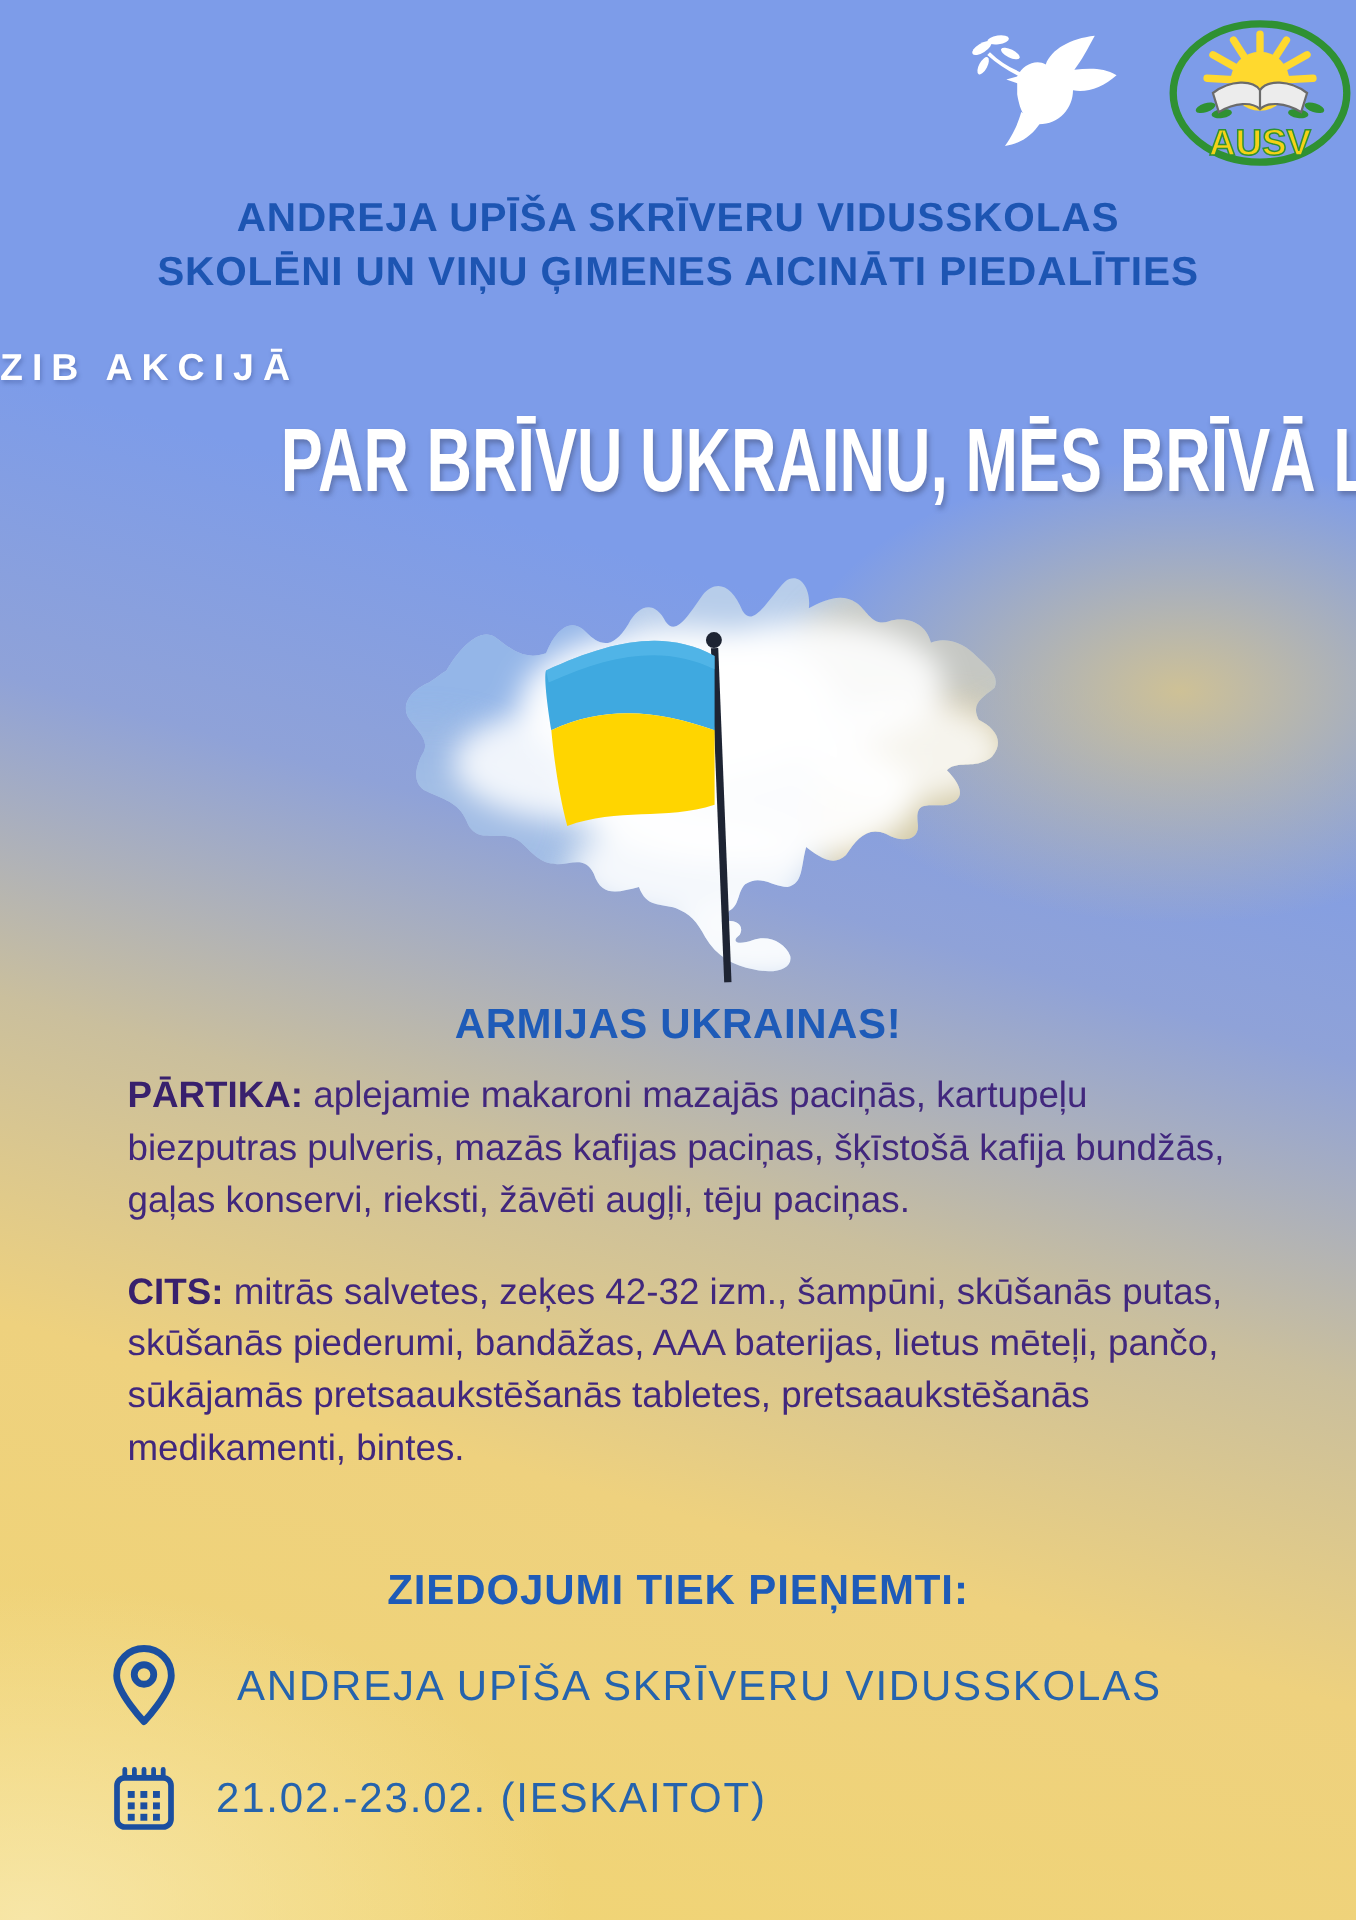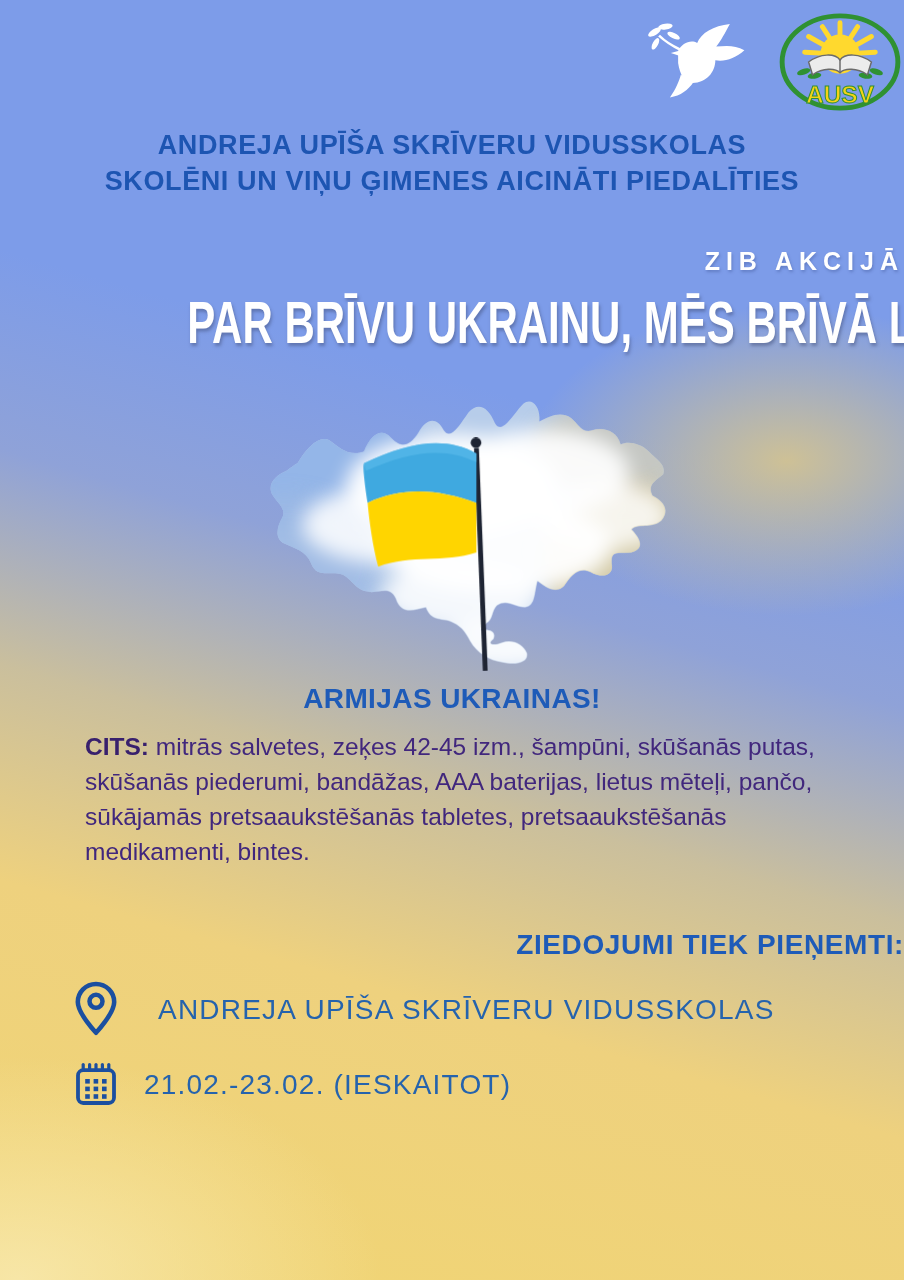--- a/index.html
+++ b/index.html
@@ -10,41 +10,41 @@
       radial-gradient(ellipse 420px 250px at 87% 36%, rgba(233,205,122,0.75) 0%, rgba(233,205,122,0) 62%),
       radial-gradient(ellipse 520px 320px at 2% 100%, rgba(248,233,176,0.85) 0%, rgba(248,233,176,0) 70%),
       linear-gradient(196deg, #7d9ce9 0%, #7d9ce9 33%, #8fa2d8 46%, #cabf9d 60%, #eed17e 74%, #f1d573 100%);
   }
   .logos{display:flex;justify-content:flex-end;align-items:center;gap:18px;padding-top:12px;height:100px;}
   .header-lines{
     margin-top:16px;text-align:center;color:#1d55b2;font-weight:bold;
     font-size:27px;line-height:1.32;letter-spacing:0.6px;
   }
   .kicker{
-    margin-top:48px;text-align:right;color:#ffffff;font-weight:bold;
+    margin-top:32px;text-align:left;color:#ffffff;font-weight:bold;
     font-size:25px;letter-spacing:6px;text-shadow:1px 2px 3px rgba(50,70,130,0.35);
   }
   .big-title{margin-top:12px;text-align:center;white-space:nowrap;}
   .big-title span{
     display:inline-block;transform:scaleX(0.70);transform-origin:50% 50%;
     color:#ffffff;font-weight:bold;font-size:60px;letter-spacing:0px;
     text-shadow:2px 3px 4px rgba(60,70,110,0.45);
   }
   .map-wrap{margin-top:22px;text-align:center;height:292px;}
   .donate-heading{
     margin-top:10px;text-align:center;color:#1e5bb8;font-weight:bold;
     font-size:28px;line-height:1.32;letter-spacing:0.4px;
   }
   .para{
     width:752px;margin:12px 0 0 85px;color:#41277d;font-size:24.5px;line-height:1.42;
   }
   .para + .para{margin-top:26px;}
   .para b{color:#38206d;}
   .accept-heading{
-    margin-top:60px;text-align:right;color:#1e5bb8;font-weight:bold;
+    margin-top:60px;text-align:center;color:#1e5bb8;font-weight:bold;
     font-size:28px;letter-spacing:0.6px;
   }
   .info{margin:18px 0 0 68px;}
   .info-row{display:flex;align-items:center;gap:34px;}
   .info-row + .info-row{margin-top:20px;gap:20px;}
   .info-icon{flex:0 0 56px;display:flex;justify-content:center;align-items:center;}
   .info-text{
     color:#2563ad;font-size:28px;letter-spacing:1.2px;line-height:1.3;font-weight:400;
   }
   svg{display:block;}
@@ -139,22 +139,23 @@
         <path d="M154,140 C196,120 238,126 277,140 L277,196 C240,208 204,198 166,212 C160,190 156,162 154,140 Z" fill="#ffd500"></path>
         <path d="M277,84 C240,64 200,72 150,95 L152,104 C200,82 240,76 277,94 Z" fill="#5cbceb" opacity="0.6"></path>
       </g>
     </svg>
   </div>
 
   <div class="donate-heading">
     <div>ARMIJAS UKRAINAS!</div>
   </div>
 
+  <p class="para"><b>PĀRTIKA:</b><span> aplejamie makaroni mazajās paciņās, kartupeļu biezputras pulveris, mazās kafijas paciņas, šķīstošā kafija bundžās, gaļas konservi, rieksti, žāvēti augļi, tēju paciņas.</span></p>
 
-  <p class="para"><b>CITS:</b><span> mitrās salvetes, zeķes 42-45 izm., šampūni, skūšanās putas, skūšanās piederumi, bandāžas, AAA baterijas, lietus mēteļi, pančo, sūkājamās pretsaaukstēšanās tabletes, pretsaaukstēšanās medikamenti, bintes.</span></p>
+  <p class="para"><b>CITS:</b><span> mitrās salvetes, zeķes 42-32 izm., šampūni, skūšanās putas, skūšanās piederumi, bandāžas, AAA baterijas, lietus mēteļi, pančo, sūkājamās pretsaaukstēšanās tabletes, pretsaaukstēšanās medikamenti, bintes.</span></p>
 
   <div class="accept-heading">ZIEDOJUMI TIEK PIEŅEMTI:</div>
 
   <div class="info">
 
     <div class="info-row">
       <span class="info-icon">
         <svg width="52" height="62" viewBox="0 0 24 28">
           <path d="M12,2 C7.2,2 3.6,5.8 3.6,10.3 C3.6,15.6 12,24.5 12,24.5 C12,24.5 20.4,15.6 20.4,10.3 C20.4,5.8 16.8,2 12,2 Z" fill="none" stroke="#1b4fa0" stroke-width="2.1" stroke-linejoin="round"></path>
           <circle cx="12" cy="10" r="3" fill="none" stroke="#1b4fa0" stroke-width="2.1"></circle>

